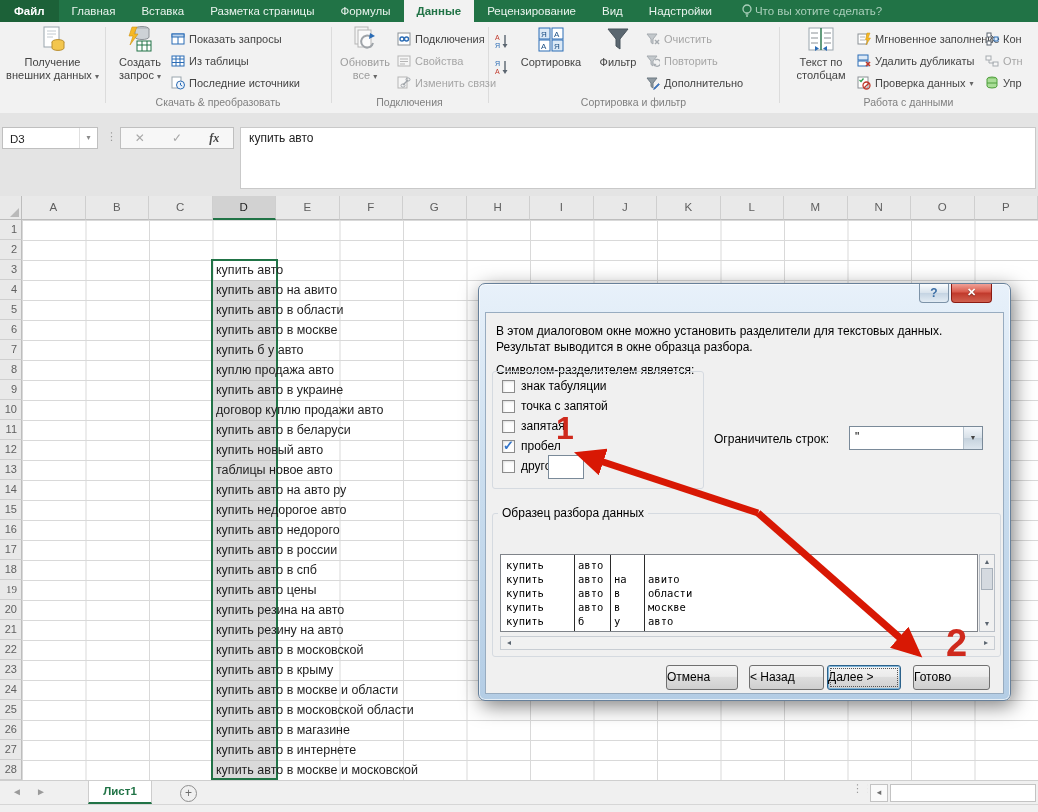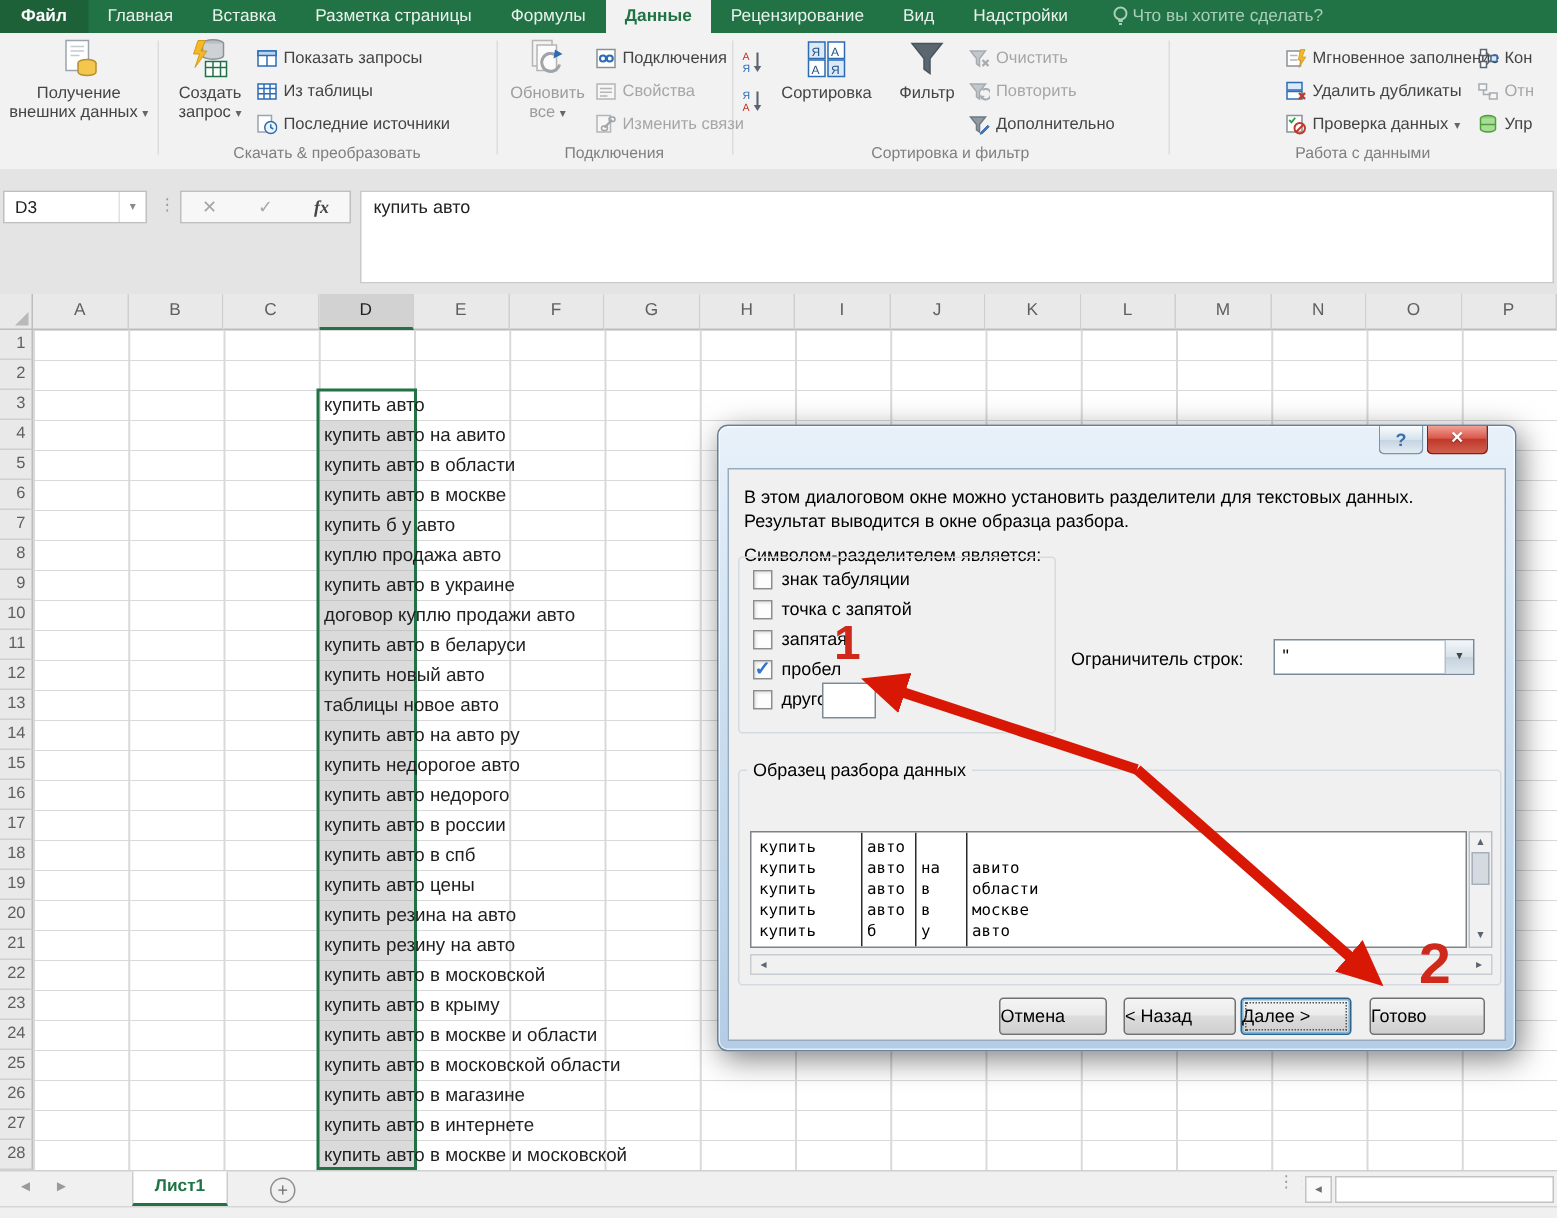--- a/index.html
+++ b/index.html
@@ -304,20 +304,38 @@
         <svg class="ic" width="14" height="14" viewBox="0 0 14 14">
           <polygon points="1,2 11,2 7,7 7,12 5,10.5 5,7" fill="#8f9aa2" stroke="#6f7a82"></polygon>
           <path d="M8 12 l4.5 -4.5 1 1 -4.5 4.5 -1.5 .5 z" fill="#3a76c4" stroke="#2b5c9e" stroke-width="0.5"></path>
         </svg>
         <span>Дополнительно</span>
       </div>
       <div class="glabel">Сортировка и фильтр</div>
     </div>
 
     <div class="rgroup" style="left:779px;width:259px">
+      <div class="bigbtn" style="left:8px;width:68px">
+        <svg class="ic" width="30" height="28" viewBox="0 0 30 28">
+          <rect x="3" y="3" width="24" height="22" fill="#fff" stroke="#9aa5ad"></rect>
+          <line x1="15" y1="3" x2="15" y2="25" stroke="#217346" stroke-width="1.4"></line>
+          <line x1="5" y1="8" x2="12" y2="8" stroke="#8b9196"></line>
+            <line x1="18" y1="8" x2="25" y2="8" stroke="#8b9196"></line>
+          <line x1="5" y1="13" x2="12" y2="13" stroke="#8b9196"></line>
+            <line x1="18" y1="13" x2="25" y2="13" stroke="#8b9196"></line>
+          <line x1="5" y1="18" x2="12" y2="18" stroke="#8b9196"></line>
+            <line x1="18" y1="18" x2="25" y2="18" stroke="#8b9196"></line>
+          <polygon points="9,21 13,23.5 9,26" fill="#2b6cb5"></polygon>
+            <polygon points="21,21 17,23.5 21,26" fill="#2b6cb5"></polygon>
+        </svg>
+        <div class="blabel">
+          <span>Текст по</span><br>
+          <span>столбцам</span>
+        </div>
+      </div>
       <div class="srow" style="left:78px;top:8px">
         <svg class="ic" width="14" height="14" viewBox="0 0 14 14">
           <rect x="1" y="2" width="9" height="10" fill="#fff" stroke="#8b9196"></rect>
           <line x1="3" y1="5" x2="8" y2="5" stroke="#b5b5b5"></line>
             <line x1="3" y1="8" x2="8" y2="8" stroke="#b5b5b5"></line>
           <polygon points="10,1 13,1 11,6 13.5,6 9,13 10.5,8 8.5,8" fill="#f6b825" stroke="#cf9413" stroke-width="0.5"></polygon>
         </svg>
         <span>Мгновенное заполнение</span>
       </div>
       <div class="srow" style="left:78px;top:30px">
@@ -417,21 +435,21 @@
       <div class="rowhead" style="top: 380px;">9</div>
       <div class="rowhead" style="top: 400px;">10</div>
       <div class="rowhead" style="top: 420px;">11</div>
       <div class="rowhead" style="top: 440px;">12</div>
       <div class="rowhead" style="top: 460px;">13</div>
       <div class="rowhead" style="top: 480px;">14</div>
       <div class="rowhead" style="top: 500px;">15</div>
       <div class="rowhead" style="top: 520px;">16</div>
       <div class="rowhead" style="top: 540px;">17</div>
       <div class="rowhead" style="top: 560px;">18</div>
-      <div class="rowhead" style="top: 580px;">19</div>
+      <div class="rowhead" style="top: 580px; font-family: Liberation Serif, serif;">19</div>
       <div class="rowhead" style="top: 600px;">20</div>
       <div class="rowhead" style="top: 620px;">21</div>
       <div class="rowhead" style="top: 640px;">22</div>
       <div class="rowhead" style="top: 660px;">23</div>
       <div class="rowhead" style="top: 680px;">24</div>
       <div class="rowhead" style="top: 700px;">25</div>
       <div class="rowhead" style="top: 720px;">26</div>
       <div class="rowhead" style="top: 740px;">27</div>
       <div class="rowhead" style="top: 760px;">28</div>
     </div>

